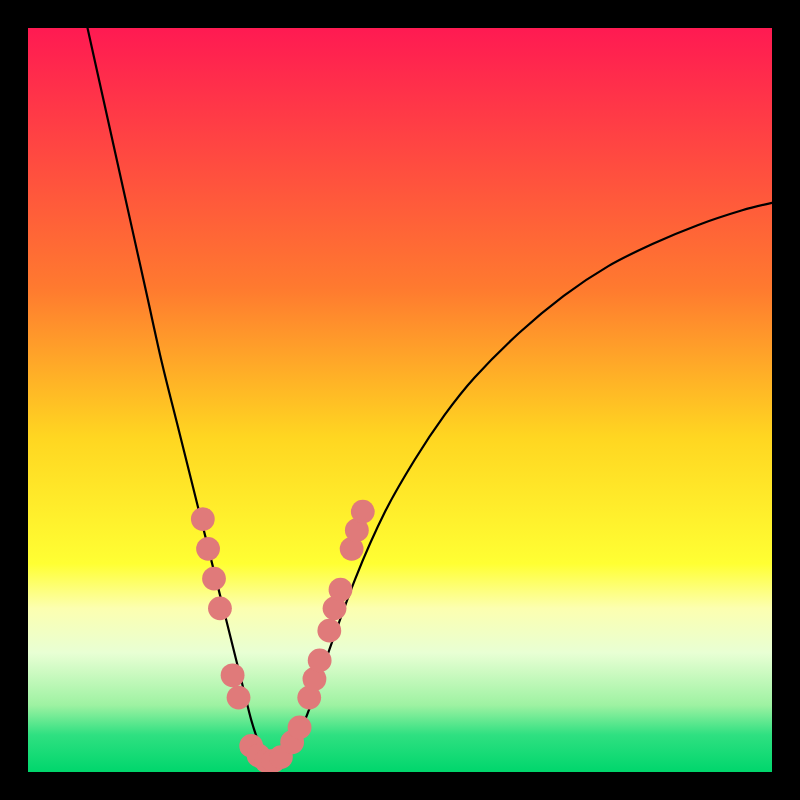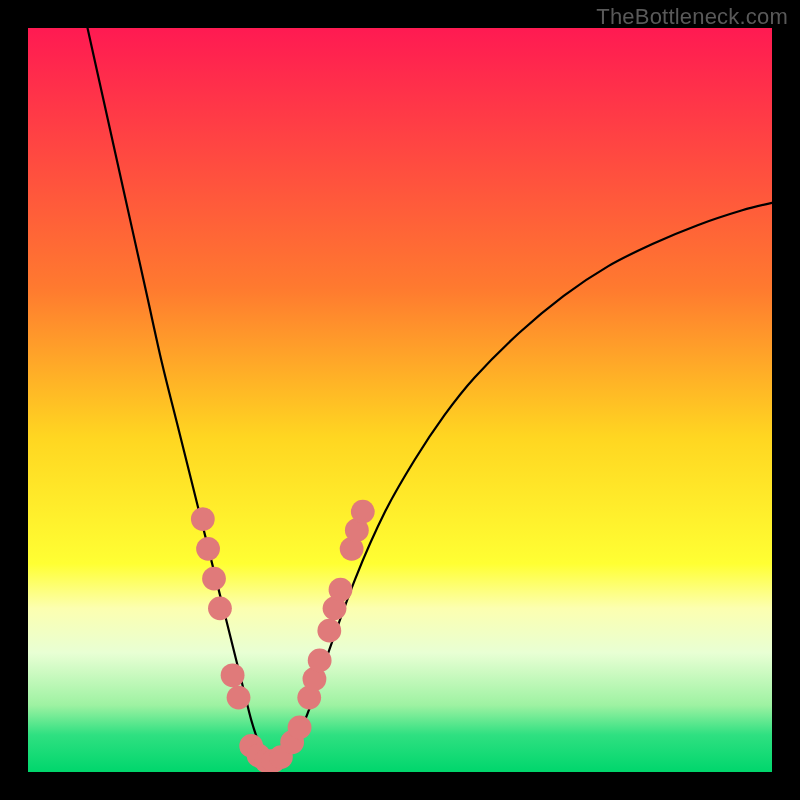--- a/index.html
+++ b/index.html
@@ -37,21 +37,20 @@
     letter-spacing: 0.2px;
     z-index: 10;
     user-select: none;
   }
   svg { display: block; }
 </style>
 </head>
 <body>
 
 <div class="frame">
-  <div class="watermark">TheBottleneck.com</div>
   <div class="plot">
     <svg id="chart-svg" viewBox="0 0 744 744" width="744" height="744" preserveAspectRatio="none">
       <defs>
         <linearGradient id="bg-grad" x1="0" y1="0" x2="0" y2="1">
             <stop offset="0%" stop-color="#ff1a52"></stop>
             <stop offset="35%" stop-color="#ff7a2f"></stop>
             <stop offset="55%" stop-color="#ffd621"></stop>
             <stop offset="72%" stop-color="#ffff33"></stop>
             <stop offset="78%" stop-color="#fcffb0"></stop>
             <stop offset="84%" stop-color="#e8ffd4"></stop>

